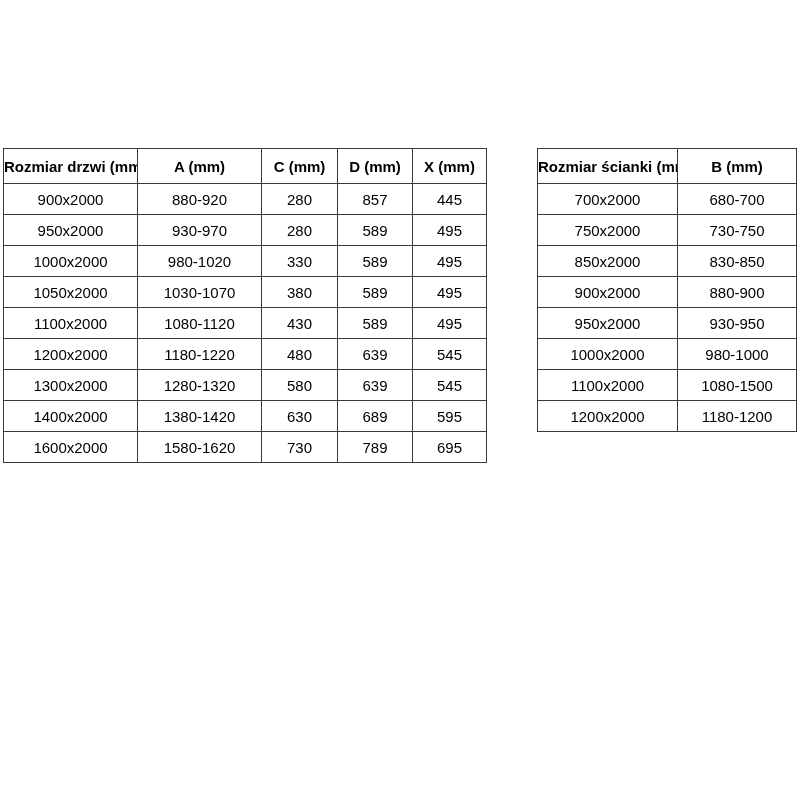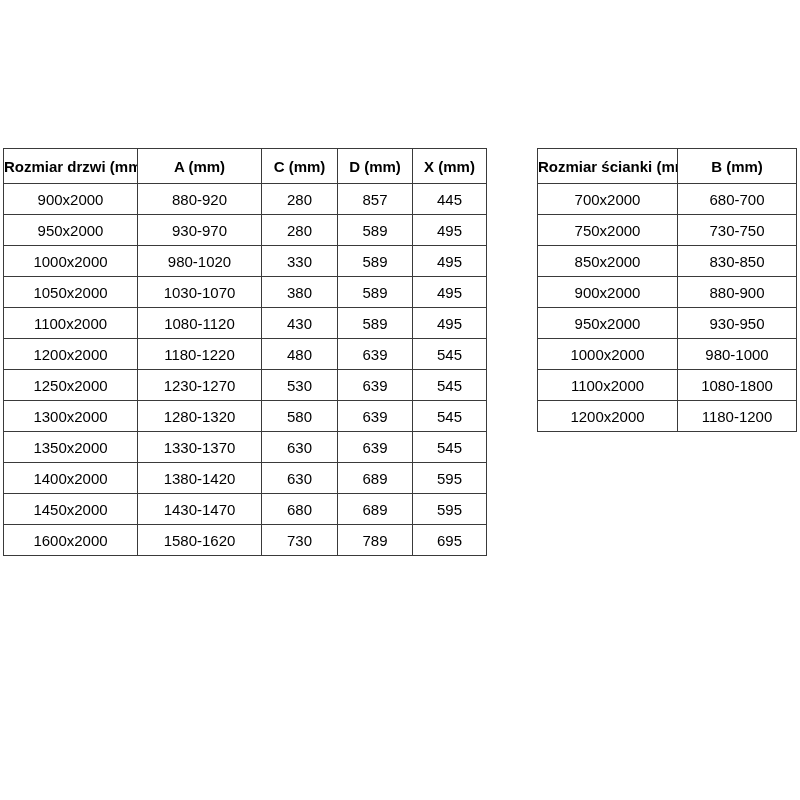--- a/index.html
+++ b/index.html
@@ -98,51 +98,30 @@
           <td>495</td>
         </tr>
         <tr>
           <td>1200x2000</td>
           <td>1180-1220</td>
           <td>480</td>
           <td>639</td>
           <td>545</td>
         </tr>
         <tr>
-          <td>1250x2000</td>
-          <td>1230-1270</td>
-          <td>530</td>
-          <td>639</td>
-          <td>545</td>
-        </tr>
-        <tr>
           <td>1300x2000</td>
           <td>1280-1320</td>
           <td>580</td>
           <td>639</td>
           <td>545</td>
         </tr>
         <tr>
-          <td>1350x2000</td>
-          <td>1330-1370</td>
-          <td>630</td>
-          <td>639</td>
-          <td>545</td>
-        </tr>
-        <tr>
           <td>1400x2000</td>
           <td>1380-1420</td>
           <td>630</td>
-          <td>689</td>
-          <td>595</td>
-        </tr>
-        <tr>
-          <td>1450x2000</td>
-          <td>1430-1470</td>
-          <td>680</td>
           <td>689</td>
           <td>595</td>
         </tr>
         <tr>
           <td>1600x2000</td>
           <td>1580-1620</td>
           <td>730</td>
           <td>789</td>
           <td>695</td>
         </tr>
@@ -180,21 +159,21 @@
         <tr>
           <td>950x2000</td>
           <td>930-950</td>
         </tr>
         <tr>
           <td>1000x2000</td>
           <td>980-1000</td>
         </tr>
         <tr>
           <td>1100x2000</td>
-          <td>1080-1800</td>
+          <td>1080-1500</td>
         </tr>
         <tr>
           <td>1200x2000</td>
           <td>1180-1200</td>
         </tr>
       </tbody>
     </table>
 
 </div>
 

